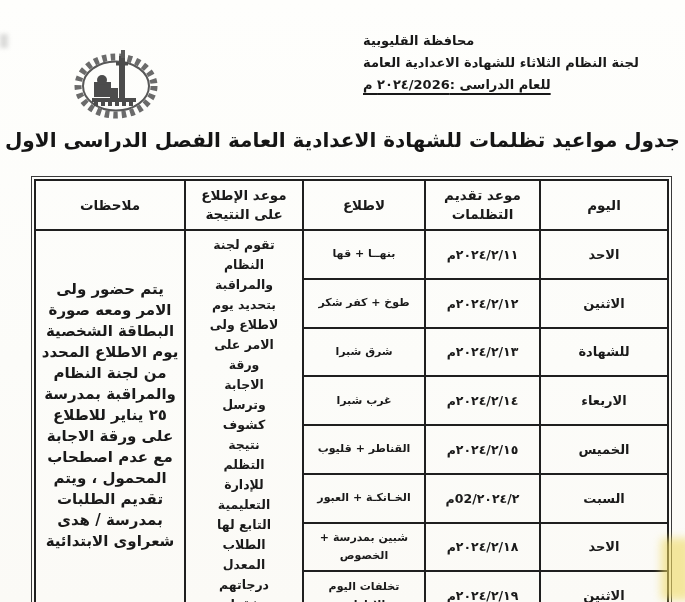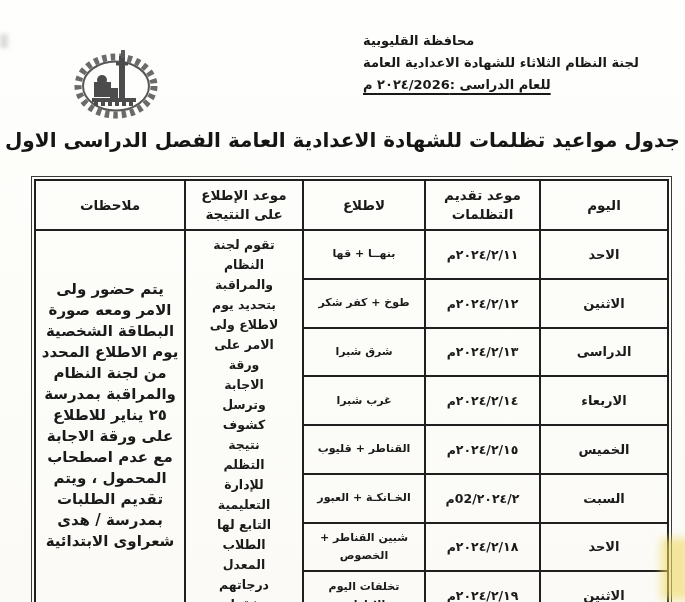--- a/index.html
+++ b/index.html
@@ -149,21 +149,21 @@
           <td class="admin">بنهــا + قها</td>
           <td class="result-note" rowspan="8">تقوم لجنة النظام والمراقبة بتحديد يوم لاطلاع ولى الامر على ورقة الاجابة وترسل كشوف نتيجة التظلم للإدارة التعليمية التابع لها الطلاب المعدل درجاتهم فقط</td>
           <td class="side-notes" rowspan="8">يتم حضور ولى الامر ومعه صورة البطاقة الشخصية يوم الاطلاع المحدد من لجنة النظام والمراقبة بمدرسة ٢٥ يناير للاطلاع على ورقة الاجابة مع عدم اصطحاب المحمول ، ويتم تقديم الطلبات بمدرسة / هدى شعراوى الابتدائية</td>
         </tr>
         <tr class="data-row">
           <td class="day">الاثنين</td>
           <td class="date">٢٠٢٤/٢/١٢م</td>
           <td class="admin">طوخ + كفر شكر</td>
         </tr>
         <tr class="data-row">
-          <td class="day">الدراسى</td>
+          <td class="day">للشهادة</td>
           <td class="date">٢٠٢٤/٢/١٣م</td>
           <td class="admin">شرق شبرا</td>
         </tr>
         <tr class="data-row">
           <td class="day">الاربعاء</td>
           <td class="date">٢٠٢٤/٢/١٤م</td>
           <td class="admin">غرب شبرا</td>
         </tr>
         <tr class="data-row">
           <td class="day">الخميس</td>
@@ -171,21 +171,21 @@
           <td class="admin">القناطر + قليوب</td>
         </tr>
         <tr class="data-row">
           <td class="day">السبت</td>
           <td class="date">٢٠٢٤/٢/02م</td>
           <td class="admin">الخـانكـة + العبور</td>
         </tr>
         <tr class="data-row">
           <td class="day">الاحد</td>
           <td class="date">٢٠٢٤/٢/١٨م</td>
-          <td class="admin">شبين القناطر + الخصوص</td>
+          <td class="admin">شبين بمدرسة + الخصوص</td>
         </tr>
         <tr class="data-row">
           <td class="day">الاثنين</td>
           <td class="date">٢٠٢٤/٢/١٩م</td>
           <td class="admin">تخلفات اليوم الادارات</td>
         </tr>
       </tbody>
     </table>
   </div>
 

